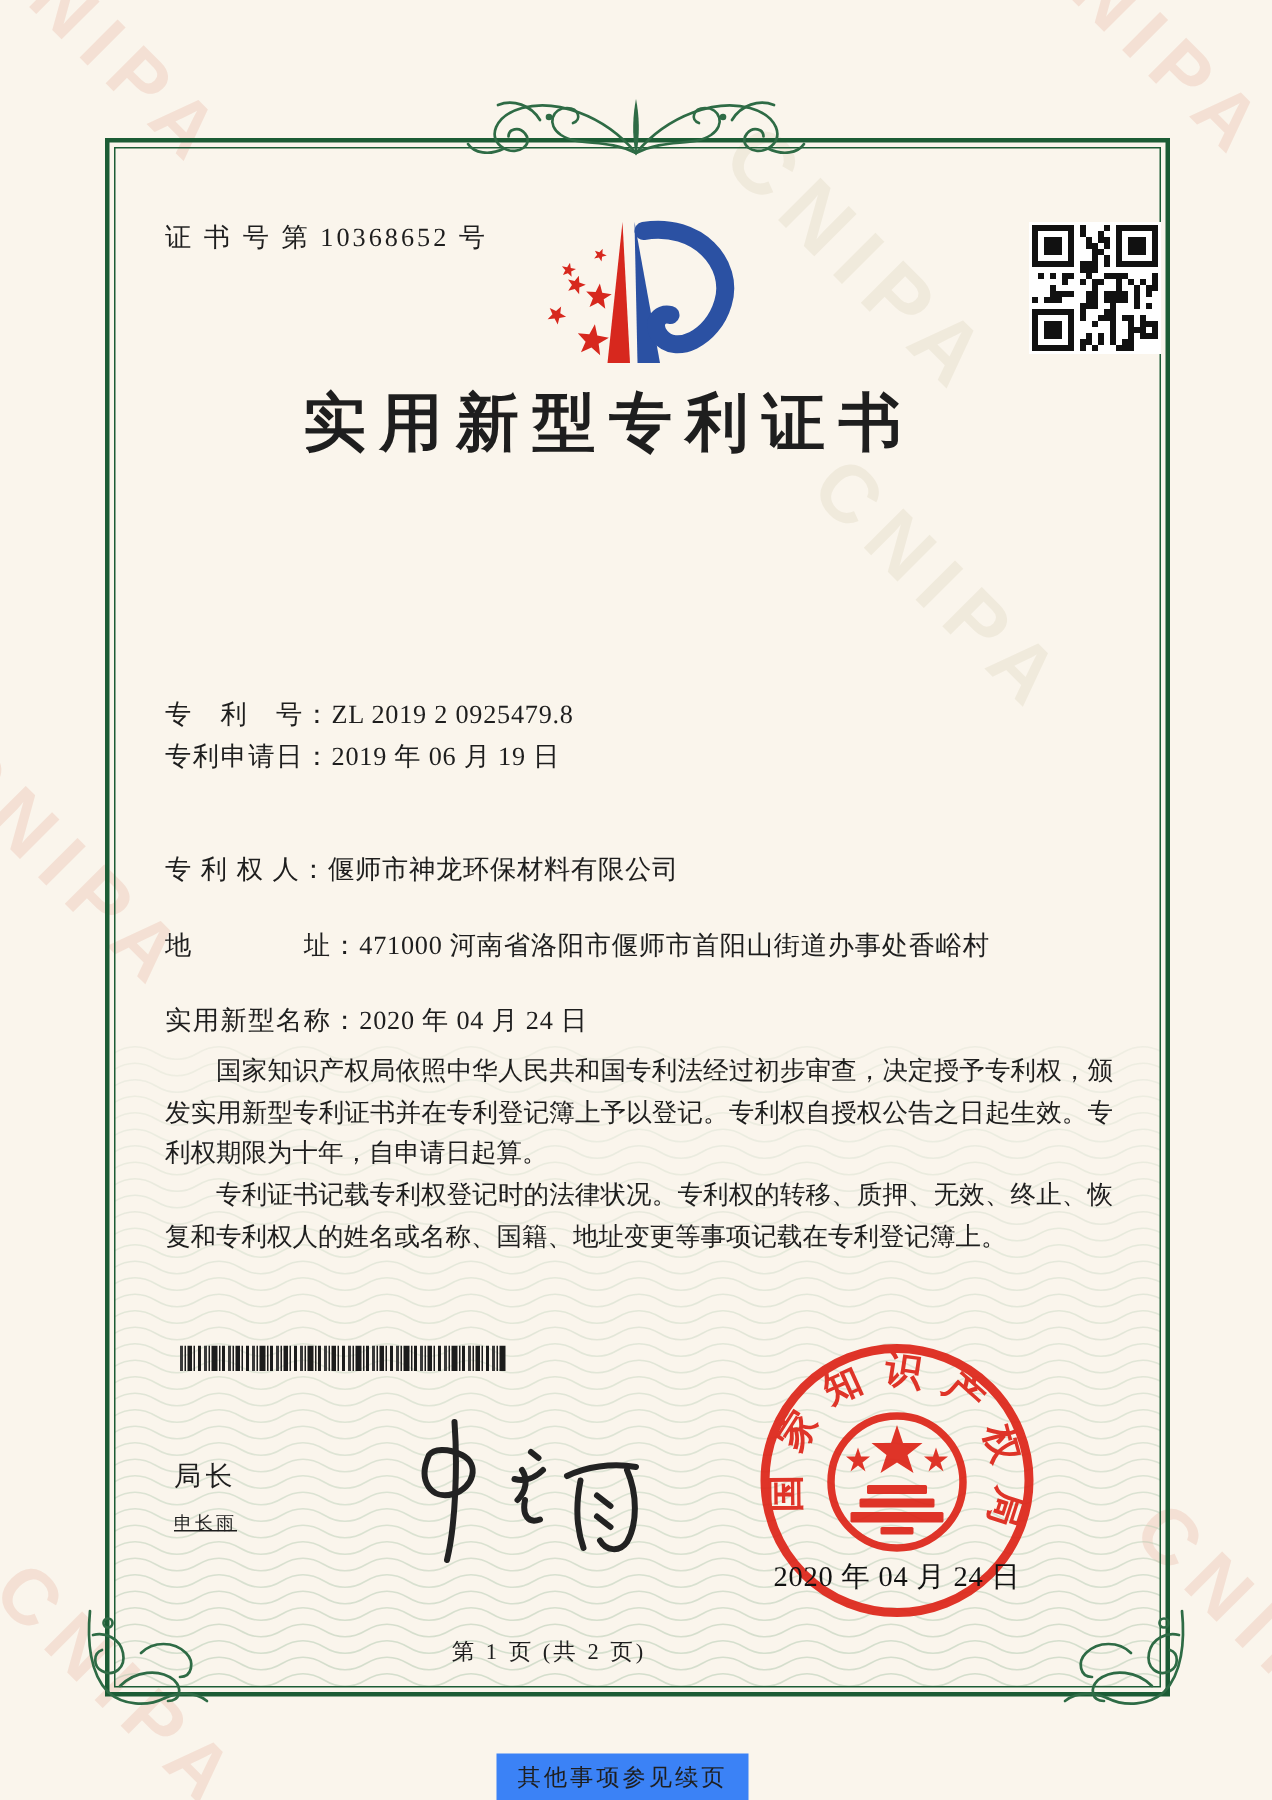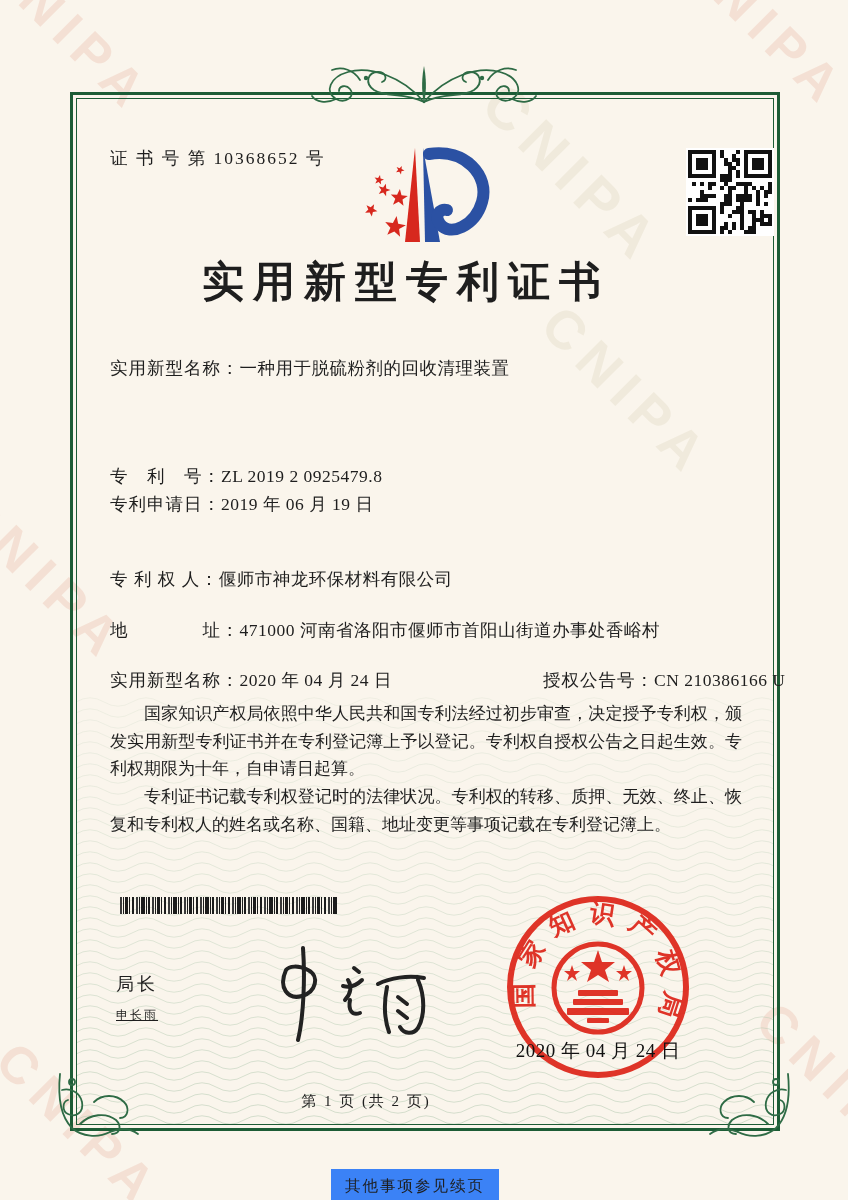--- a/index.html
+++ b/index.html
@@ -277,40 +277,34 @@
       <rect x="80" y="32" width="4" height="4" fill="#111"></rect>
       <rect x="80" y="36" width="4" height="4" fill="#111"></rect>
       <rect x="80" y="40" width="4" height="4" fill="#111"></rect>
       <rect x="80" y="64" width="4" height="4" fill="#111"></rect>
       <rect x="80" y="68" width="4" height="4" fill="#111"></rect>
       <rect x="80" y="72" width="4" height="4" fill="#111"></rect>
     </svg>
 
   <div id="title">实用新型专利证书</div>
 
-  <div class="row" style="top:356px;">
-    <span class="lab">实用新型名称：</span><span class="val">一种用于脱硫粉剂的回收清理装置</span>
-  </div>
   <div class="row" style="top:464px;">
     <span class="lab">专　利　号：</span><span class="val">ZL 2019 2 0925479.8</span>
   </div>
   <div class="row" style="top:492px;">
     <span class="lab">专利申请日：</span><span class="val">2019 年 06 月 19 日</span>
   </div>
   <div class="row" style="top:567px;">
     <span class="lab">专 利 权 人：</span><span class="val">偃师市神龙环保材料有限公司</span>
   </div>
   <div class="row" style="top:618px;">
     <span class="lab">地　　　　址：</span><span class="val">471000 河南省洛阳市偃师市首阳山街道办事处香峪村</span>
   </div>
   <div class="row" style="top:668px;">
     <span class="lab">实用新型名称：</span><span class="val">2020 年 04 月 24 日</span>
-    <span id="grant-no">
-      <span class="lab">授权公告号：</span><span class="val">CN 210386166 U</span>
-    </span>
   </div>
 
   <div id="paras">
     <p>国家知识产权局依照中华人民共和国专利法经过初步审查，决定授予专利权，颁发实用新型专利证书并在专利登记簿上予以登记。专利权自授权公告之日起生效。专利权期限为十年，自申请日起算。</p>
     <p>专利证书记载专利权登记时的法律状况。专利权的转移、质押、无效、终止、恢复和专利权人的姓名或名称、国籍、地址变更等事项记载在专利登记簿上。</p>
   </div>
 
   <svg id="barcode" width="218" height="17">
       <rect x="0" y="0" width="2" height="17" fill="#3a3a3a"></rect>
       <rect x="3" y="0" width="1" height="17" fill="#1c1c1c"></rect>

